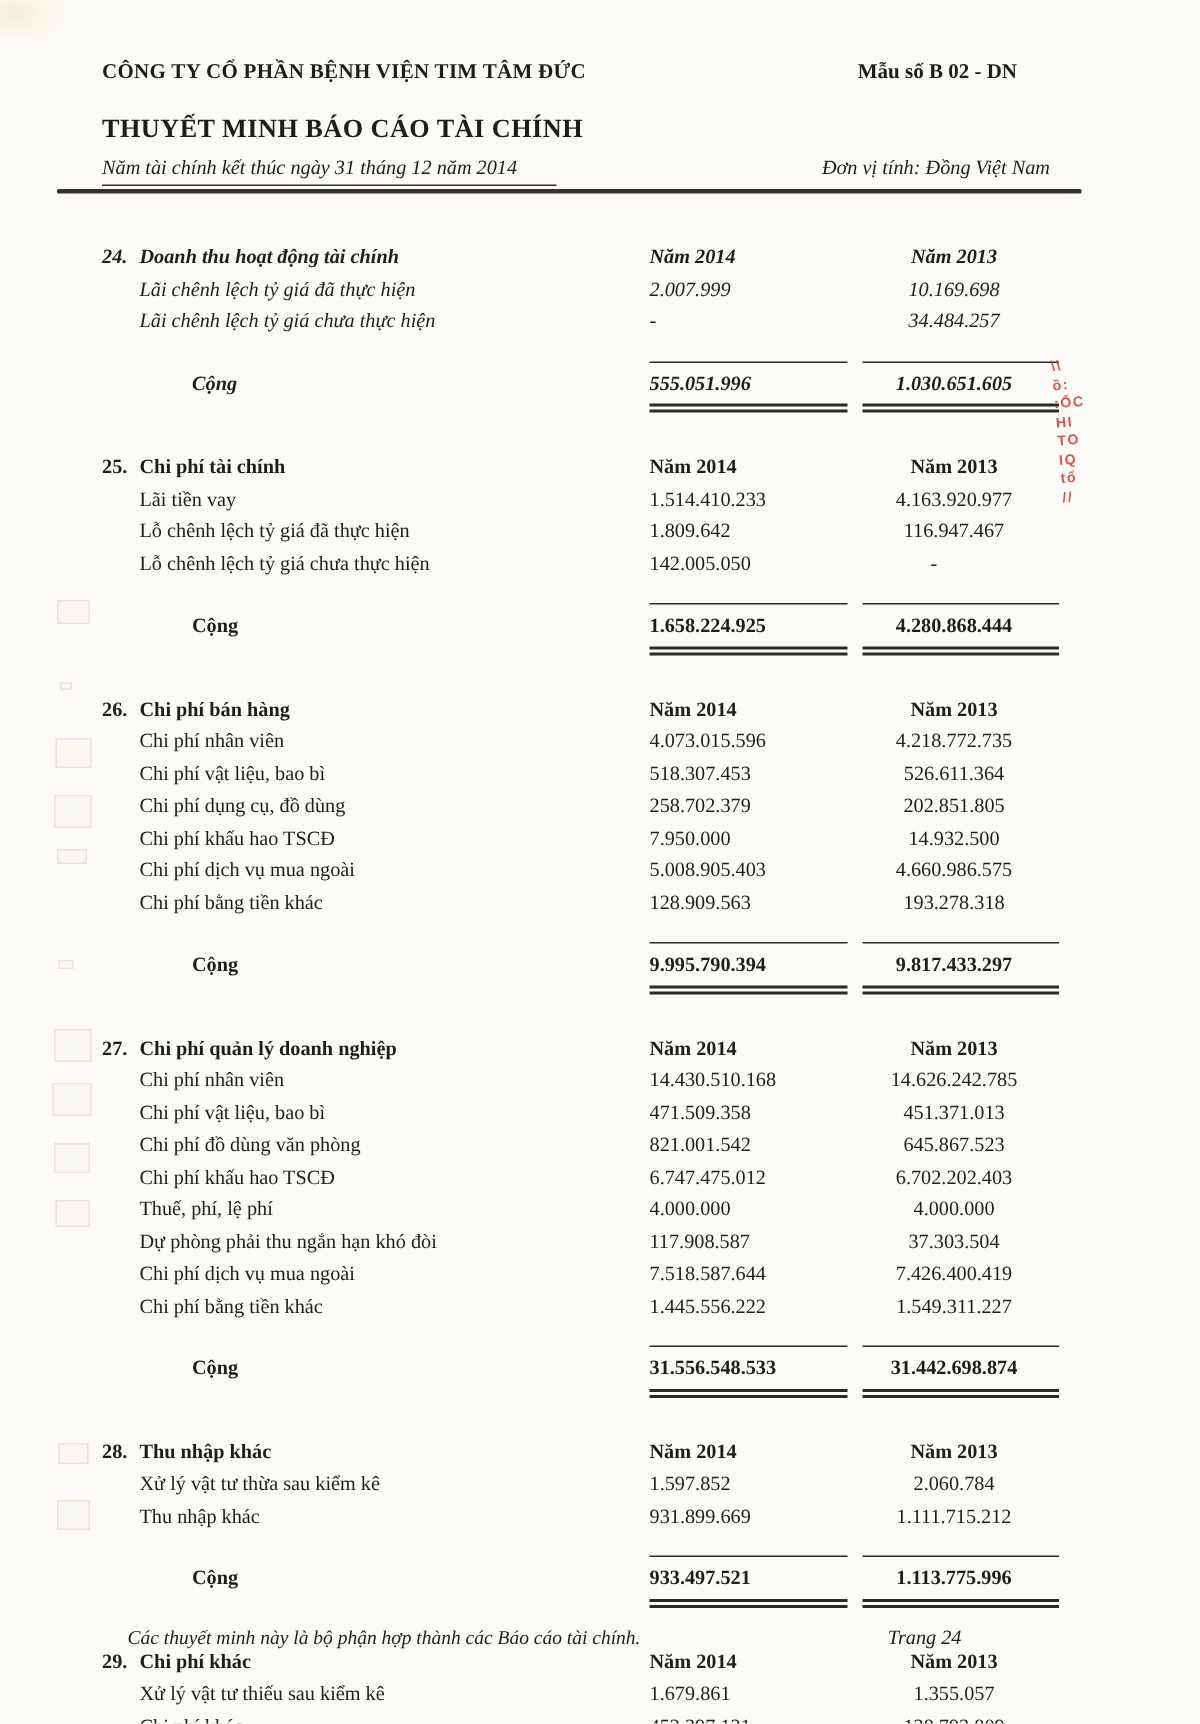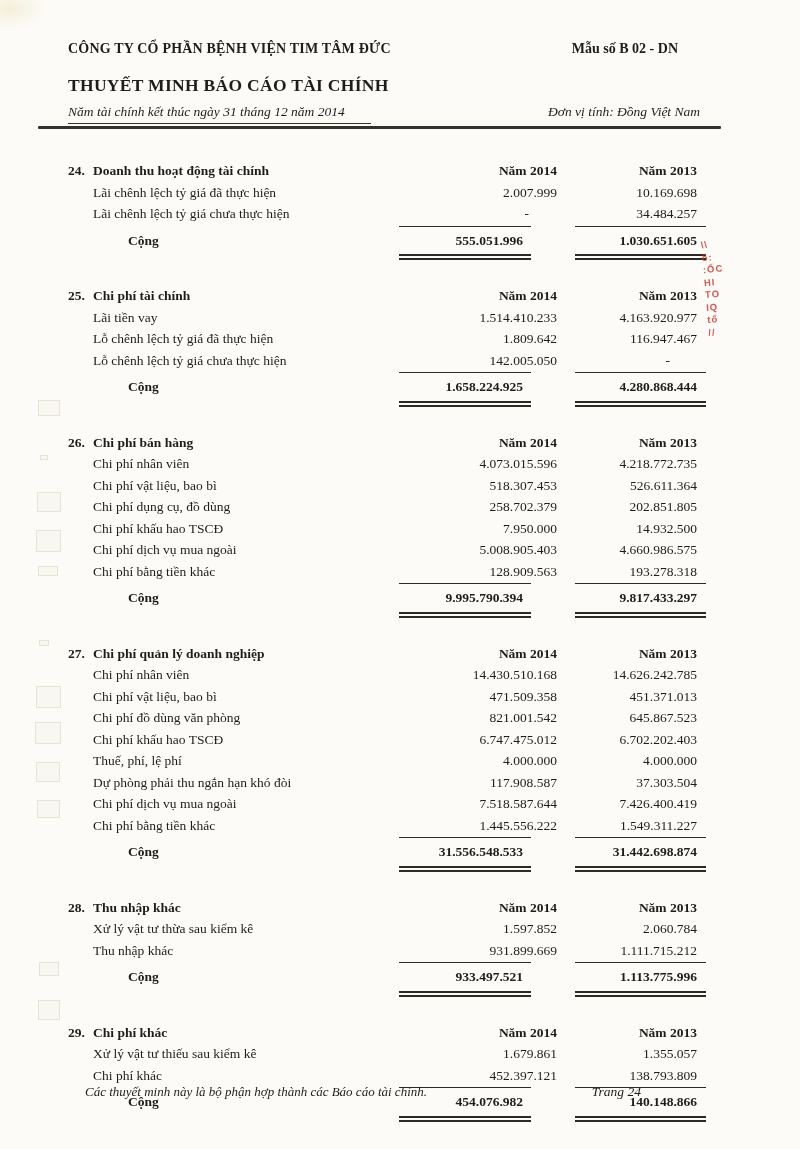--- a/index.html
+++ b/index.html
@@ -21,30 +21,30 @@
   .form-no { font-weight:bold; font-size:14px; margin-right:28px; }
   .doc-title { font-weight:bold; font-size:17.5px; letter-spacing:.3px; margin-top:13px; line-height:24px; }
   .hdr-row3 { display:flex; justify-content:space-between; align-items:baseline; margin-top:5px; line-height:20px; }
   .period { font-style:italic; font-size:13.5px; display:inline-block; border-bottom:1.5px solid #35332c; padding-right:26px; padding-bottom:1px; }
   .unit { font-style:italic; font-size:13.5px; margin-right:6px; }
   .top-rule { position:absolute; left:38px; right:7px; top:126px; height:3px; background:#34322b; border-radius:1px; }
 
   
   .content { padding:36px 22px 0 68px; }
   .section { margin-top:25px; }
-  .section:first-child { margin-top:0; }
+  .section:first-child { margin-top:0;font-style:italic; }
   .row { display:flex; align-items:baseline; line-height:21.5px; font-size:13.5px; }
   .label { flex:1 1 auto; padding-left:25px; }
   .row.head .label { padding-left:0; font-weight:bold; }
   .sec-no { display:inline-block; width:25px; font-weight:bold; }
-  .c1 { flex:0 0 132px; text-align:right; padding-right:8px; }
-  .c2 { flex:0 0 131px; margin-left:10px; text-align:right; padding-right:9px; }
+  .c1 { flex:0 0 132px; text-align:left; padding-right:8px; }
+  .c2 { flex:0 0 131px; margin-left:10px; text-align:center; padding-right:9px; }
   .colhead { font-weight:bold; }
   .num.dash { padding-right:36px; }
-  .row.total { margin-top:1px;gap:34px; }
+  .row.total { margin-top:16px; }
   .row.total .label { padding-left:60px; font-weight:bold; }
   .tbox {
     font-weight:bold;
     border-top:1.5px solid #2c2a24;
     border-bottom:6px double #2c2a24;
     padding-top:3px; padding-bottom:3px;
   }
 
   
   .footer { position:absolute; left:85px; right:87px; top:1084px;

